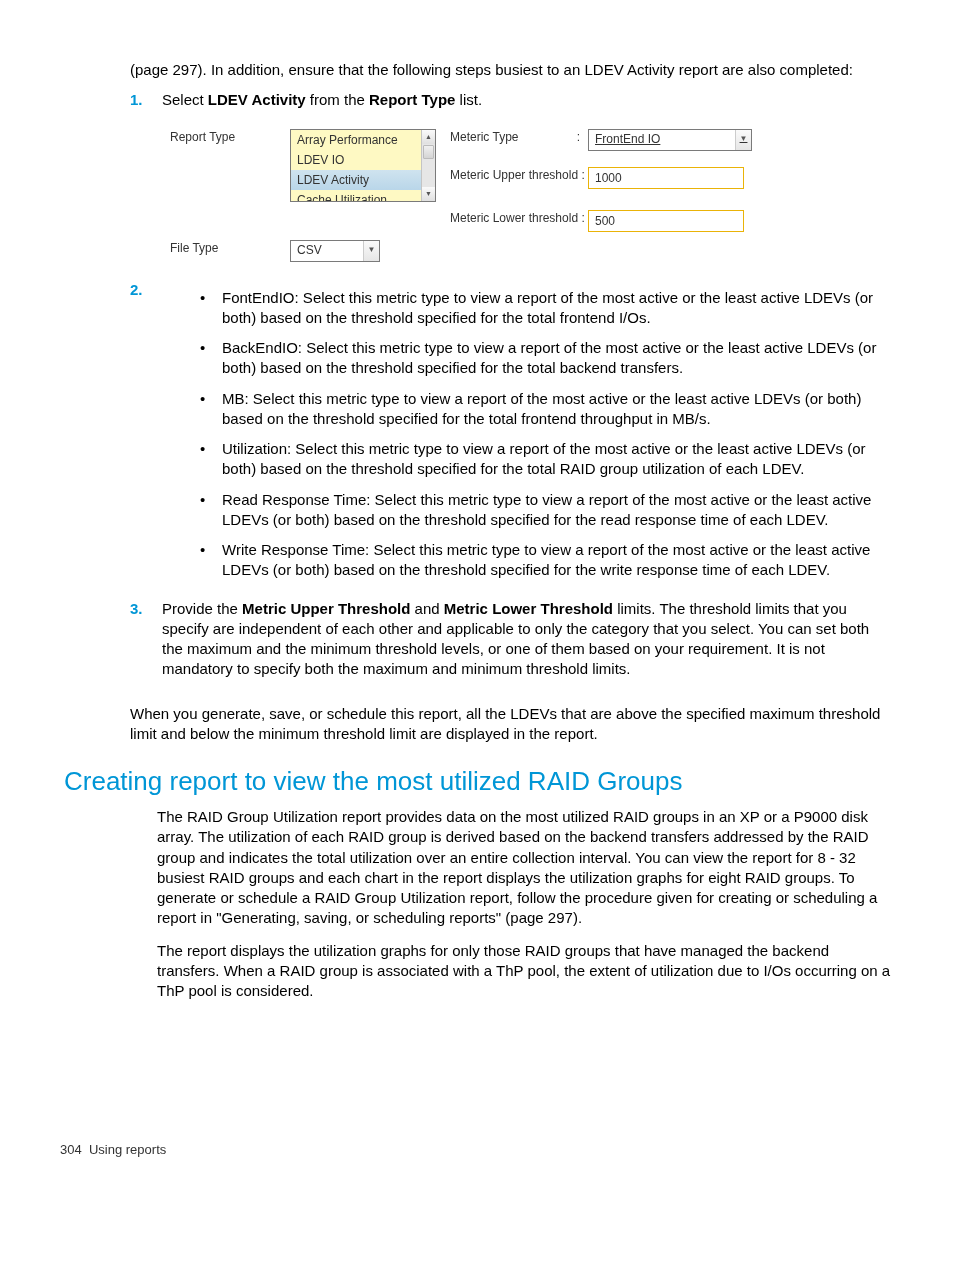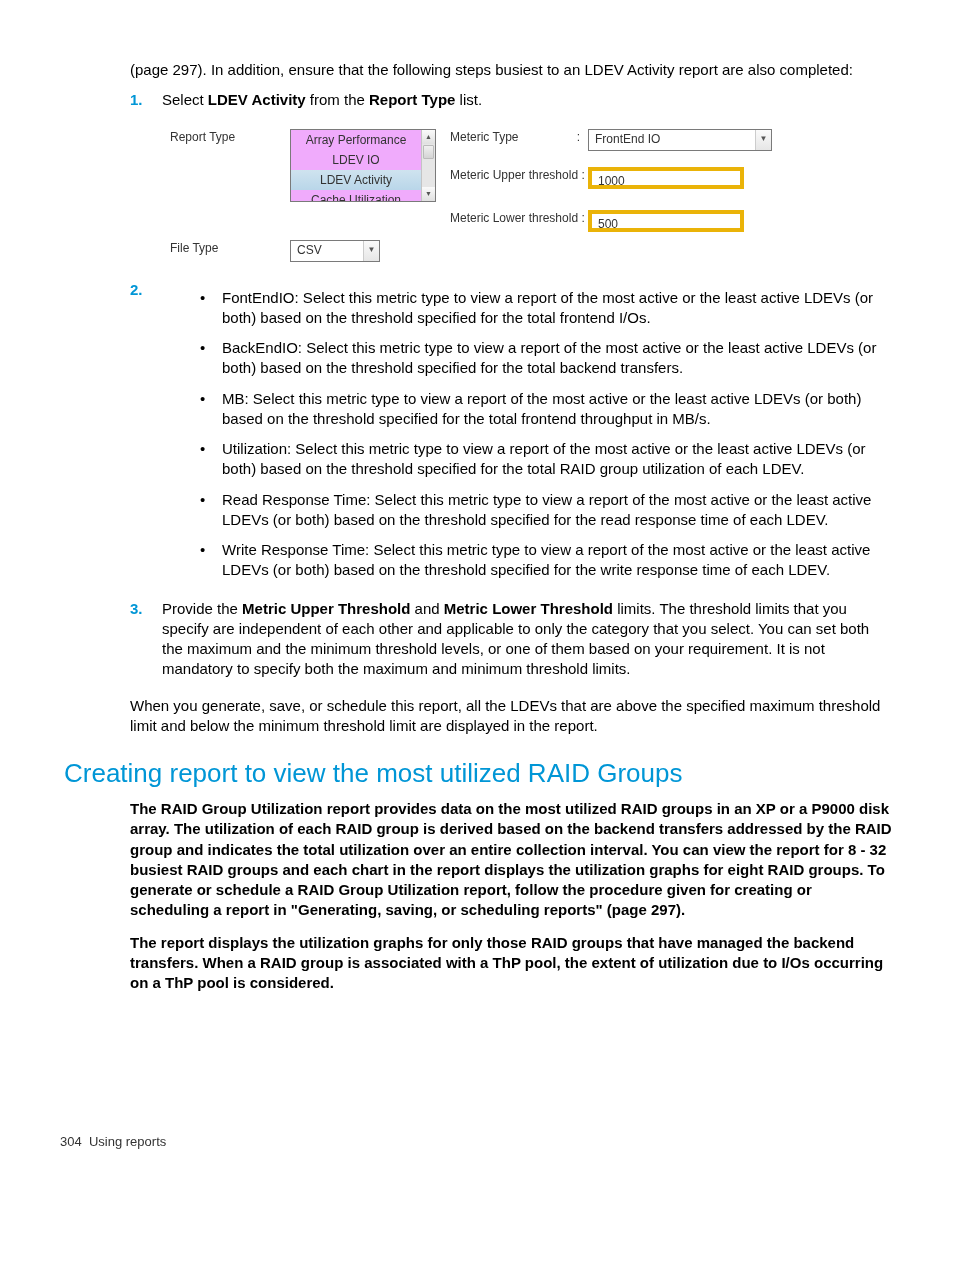--- a/index.html
+++ b/index.html
@@ -21,68 +21,67 @@
     .step-body p { margin-bottom: 4px; }
     .bold { font-weight: bold; }
     .figure { margin: 14px 0 18px 110px; }
     .figure table { border-collapse: separate; border-spacing: 0; font-size: 12px; color: #333; }
     .figure td { vertical-align: top; padding: 0; }
     .fig-label { width: 120px; padding-top: 4px; }
     .fig-col2-label { width: 138px; padding-top: 4px; }
     .listbox {
       border: 1px solid #7a7a7a;
       width: 146px;
-      background: #f0abfc;
+      background: #fef9c3;
       height: 73px;
       position: relative;
       overflow: hidden;
       display: flex;
-      text-align: center;
     }
     .listbox-items { flex: 1; overflow: hidden; }
     .listbox-item { padding: 2px 6px; white-space: nowrap; font-size: 12px; }
     .listbox-item.selected { background: linear-gradient(#cfe3ef, #b9d6e9); }
     .listbox-item.partial { margin-bottom: -6px; }
     .lb-scroll { width: 14px; background: #e6e6e6; display: flex; flex-direction: column; border-left: 1px solid #c4c4c4; }
     .lb-btn { height: 14px; background: linear-gradient(#fafafa,#e0e0e0); display:flex; align-items:center; justify-content:center; font-size:7px; color:#555; }
     .lb-track { flex: 1; position: relative; }
     .lb-thumb { position: absolute; left:1px; right:1px; top:1px; height:14px; background: linear-gradient(#f0f0f0,#d4d4d4); border:1px solid #bbb; border-radius:1px; }
     .dropdown {
       border: 1px solid #7a7a7a;
       width: 90px;
       height: 22px;
       display: flex;
       align-items: center;
       background: #fff;
       font-size: 12px;
     }
     .dropdown .dd-val { flex:1; padding: 0 6px; }
     .dropdown .dd-arrow { width: 16px; height: 100%; display:flex; align-items:center; justify-content:center; color:#555; font-size:8px; border-left: 1px solid #ccc; background: linear-gradient(#fafafa,#e6e6e6); }
-    .dropdown.wide { width: 184px; }
+    .dropdown.wide { width: 164px; text-decoration: underline; }
     .textinput {
-      border: 4px solid #eab308;
+      border: 1px solid #eab308;
       width: 156px;
       height: 22px;
       padding: 2px 6px;
       background: #fff;
       font-size: 12px;
     }
     .row-gap td { padding-top: 8px; }
     .bullets { margin-left: 32px; margin-top: 8px; }
     .bullet { display: flex; margin-bottom: 10px; }
     .bullet-dot { width: 28px; flex-shrink: 0; text-align: left; padding-left: 6px; }
     .bullet-body { flex: 1; }
-    .after-steps { margin-left: 70px; margin-top: 12px; margin-bottom: 20px; }
+    .after-steps { margin-left: 70px; margin-top: 20px; margin-bottom: 20px; }
     h2.section {
       color: #0096d6;
       font-weight: normal;
       font-size: 26px;
       margin: 18px 0 8px 4px;
     }
-    .body-para { margin-left: 70px; margin-bottom: 12px; font-weight: bold; }
+    .body-para { margin-left: 97px; margin-bottom: 12px; }
     .footer-wrap { margin-top: 140px; font-size: 13px; color: #333; }
   </style>
 </head>
 <body>
 
 <p class="intro-para">
   <span class="link">(page 297)</span><span>. In addition, ensure that the following steps busiest to an LDEV Activity report are also completed:</span>
 </p>
 
 <div class="step-list">

